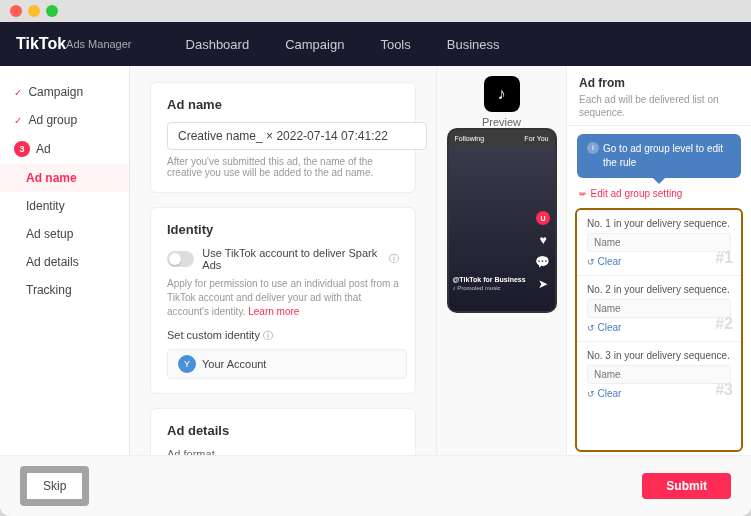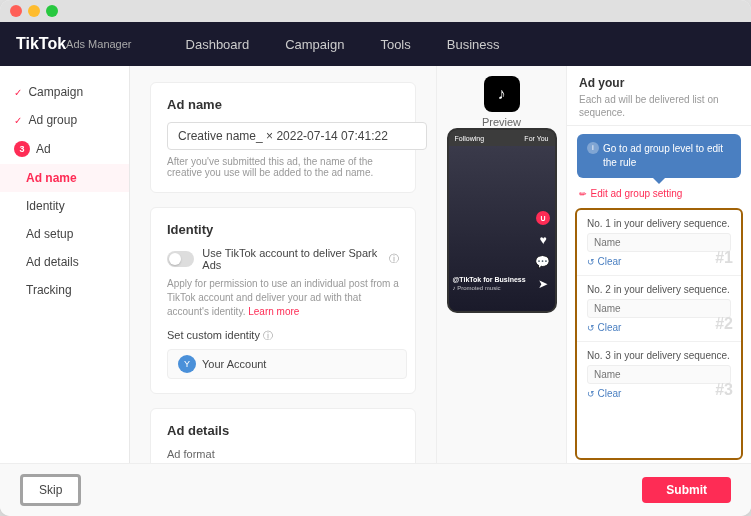--- a/index.html
+++ b/index.html
@@ -254,21 +254,21 @@
     .bottom-bar {
       display: flex;
       align-items: center;
       justify-content: space-between;
       padding: 10px 20px;
       background: #f9f9f9;
       border-top: 1px solid #eee;
       flex-shrink: 0;
     }
     .btn-skip {
-      border: 3px solid #a3a3a3;
+      border: 7px solid #a3a3a3;
       background: white;
       border-radius: 4px;
       padding: 6px 16px;
       font-size: 12px;
       color: #444;
       cursor: pointer;
     }
     .btn-submit {
       background: #fe2c55;
       color: white;
@@ -622,21 +622,21 @@
             <span class="side-icon">♥</span>
             <span class="side-icon">💬</span>
             <span class="side-icon">➤</span>
           </div>
         </div>
       </div>
     </div>
 
     <div class="adlist-panel">
       <div class="adlist-header">
-        <div class="adlist-title">Ad your</div>
+        <div class="adlist-title">Ad from</div>
         <div class="adlist-desc">Each ad will be delivered list on sequence.</div>
       </div>
 
       <div class="tooltip-overlay">
         <div class="tooltip-info">
           <div class="info-circle">i</div>
           <span>Go to ad group level to edit the rule</span>
         </div>
         <div class="tooltip-arrow"></div>
       </div>

